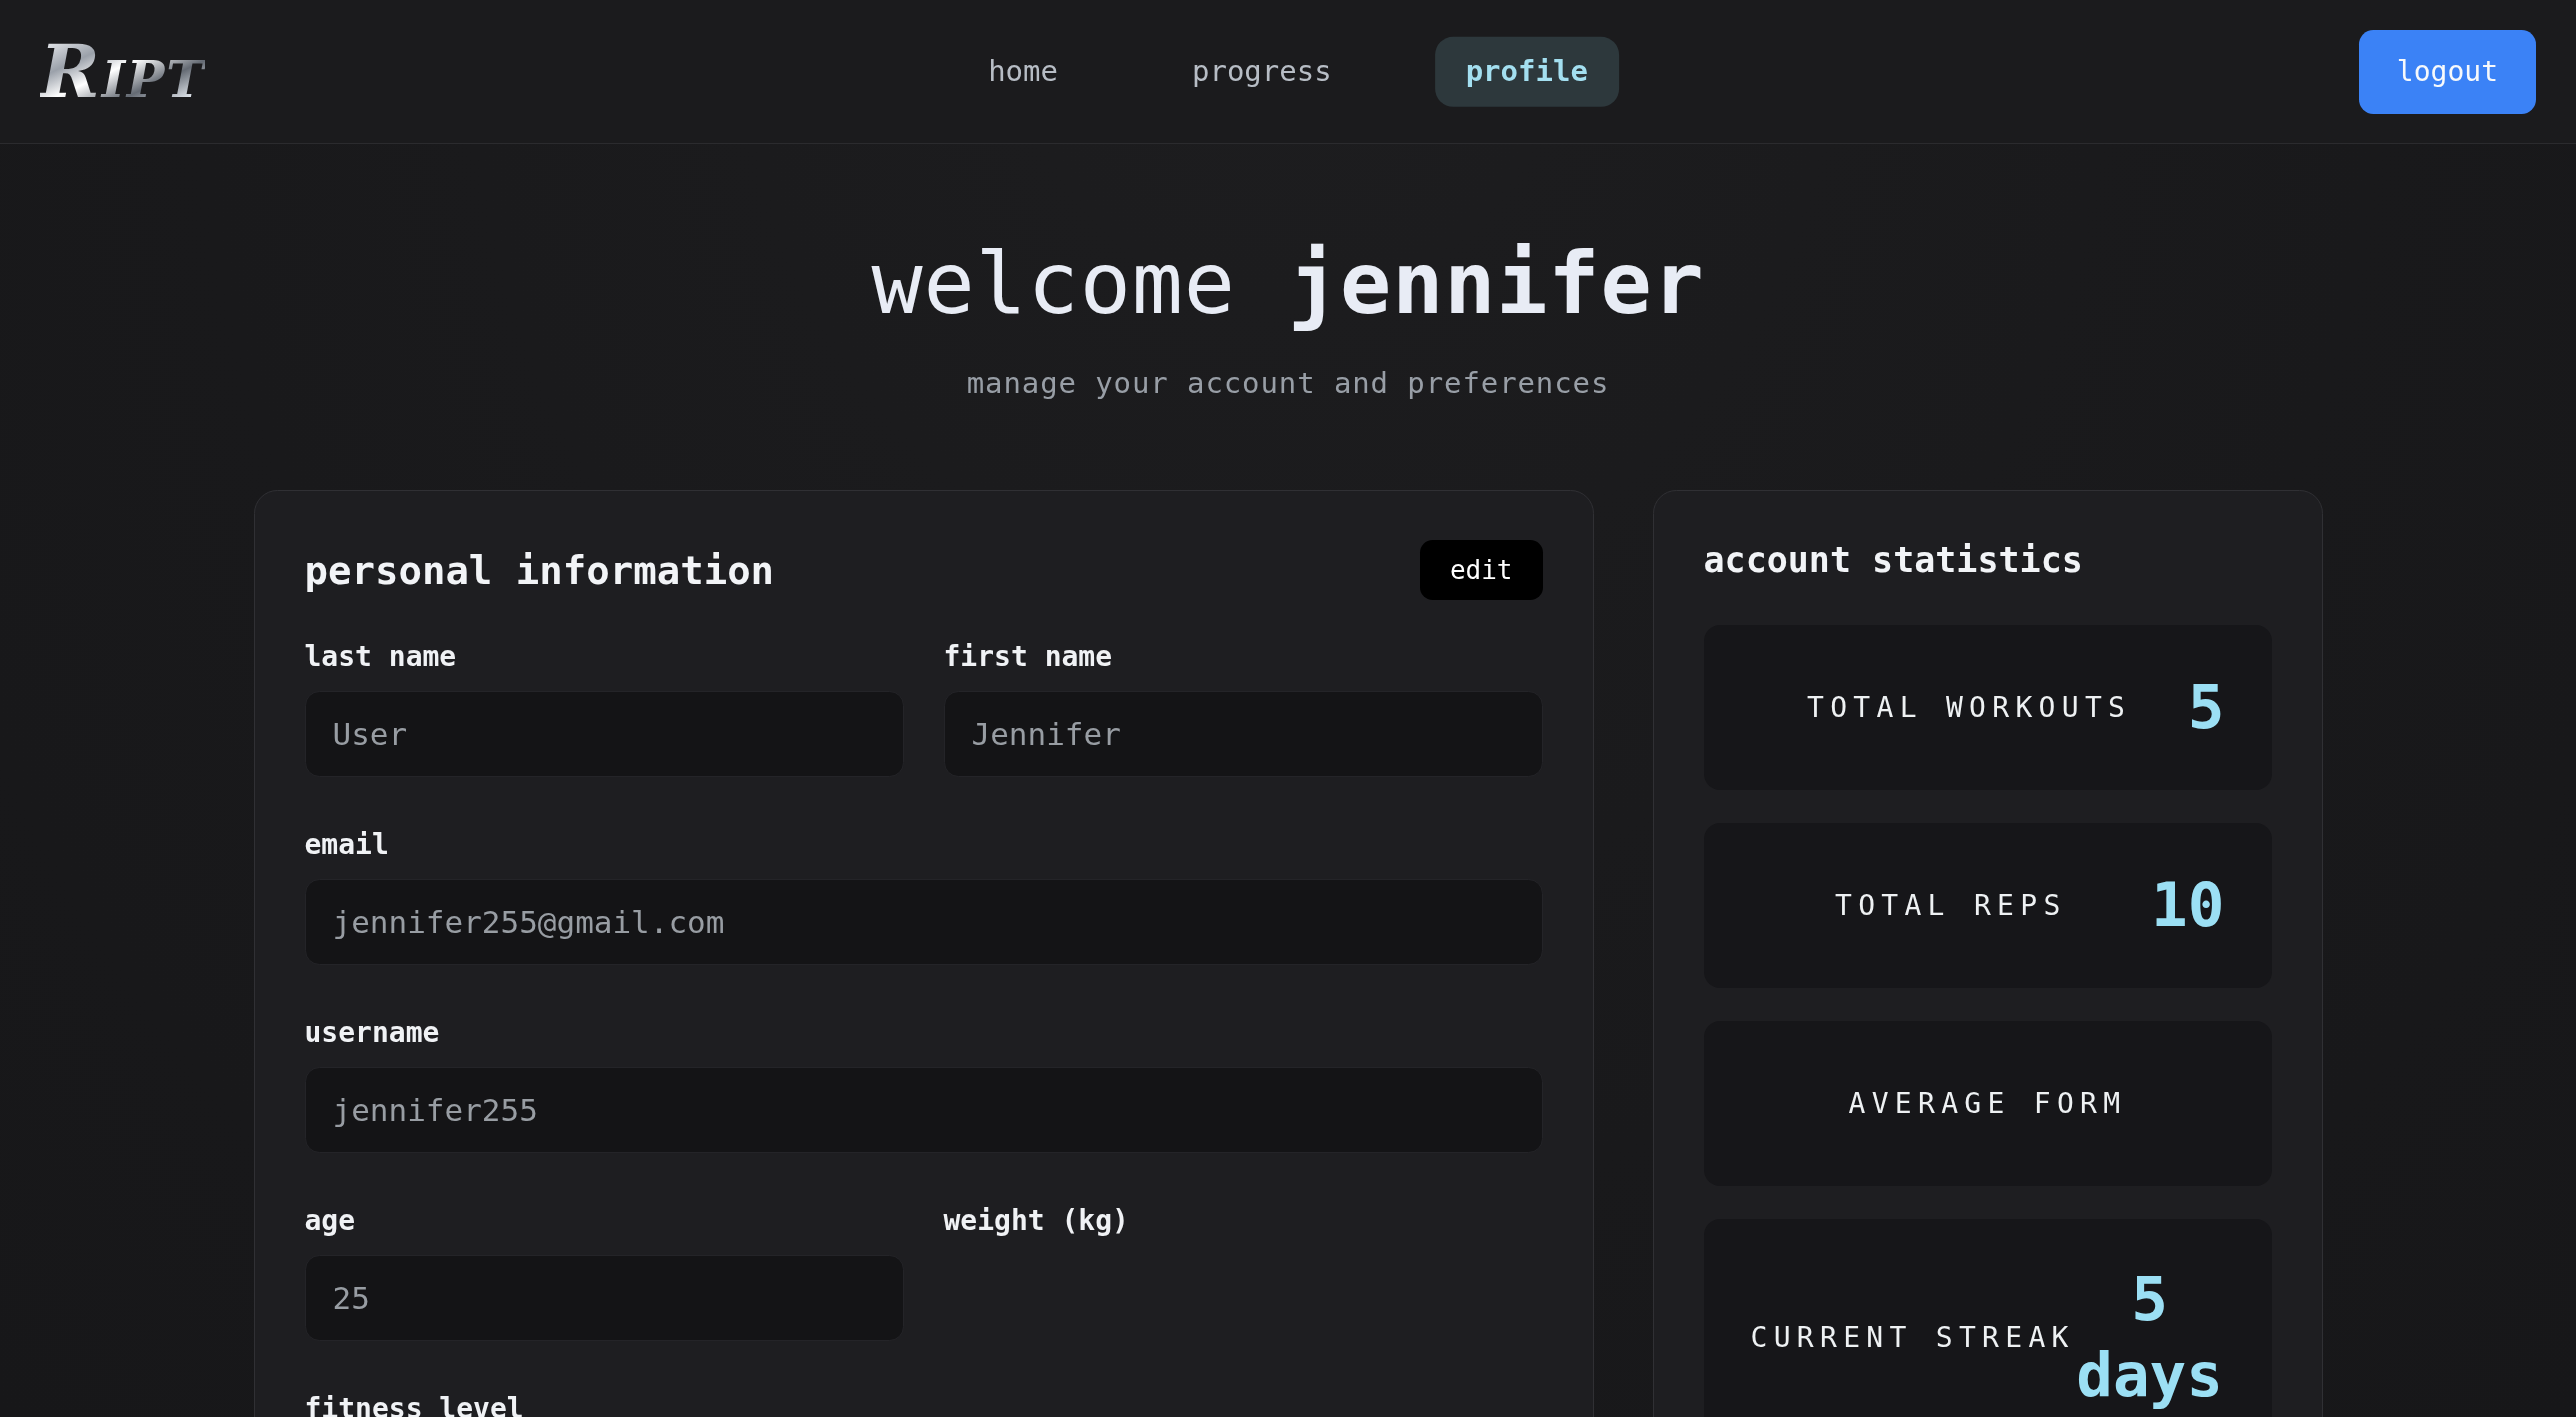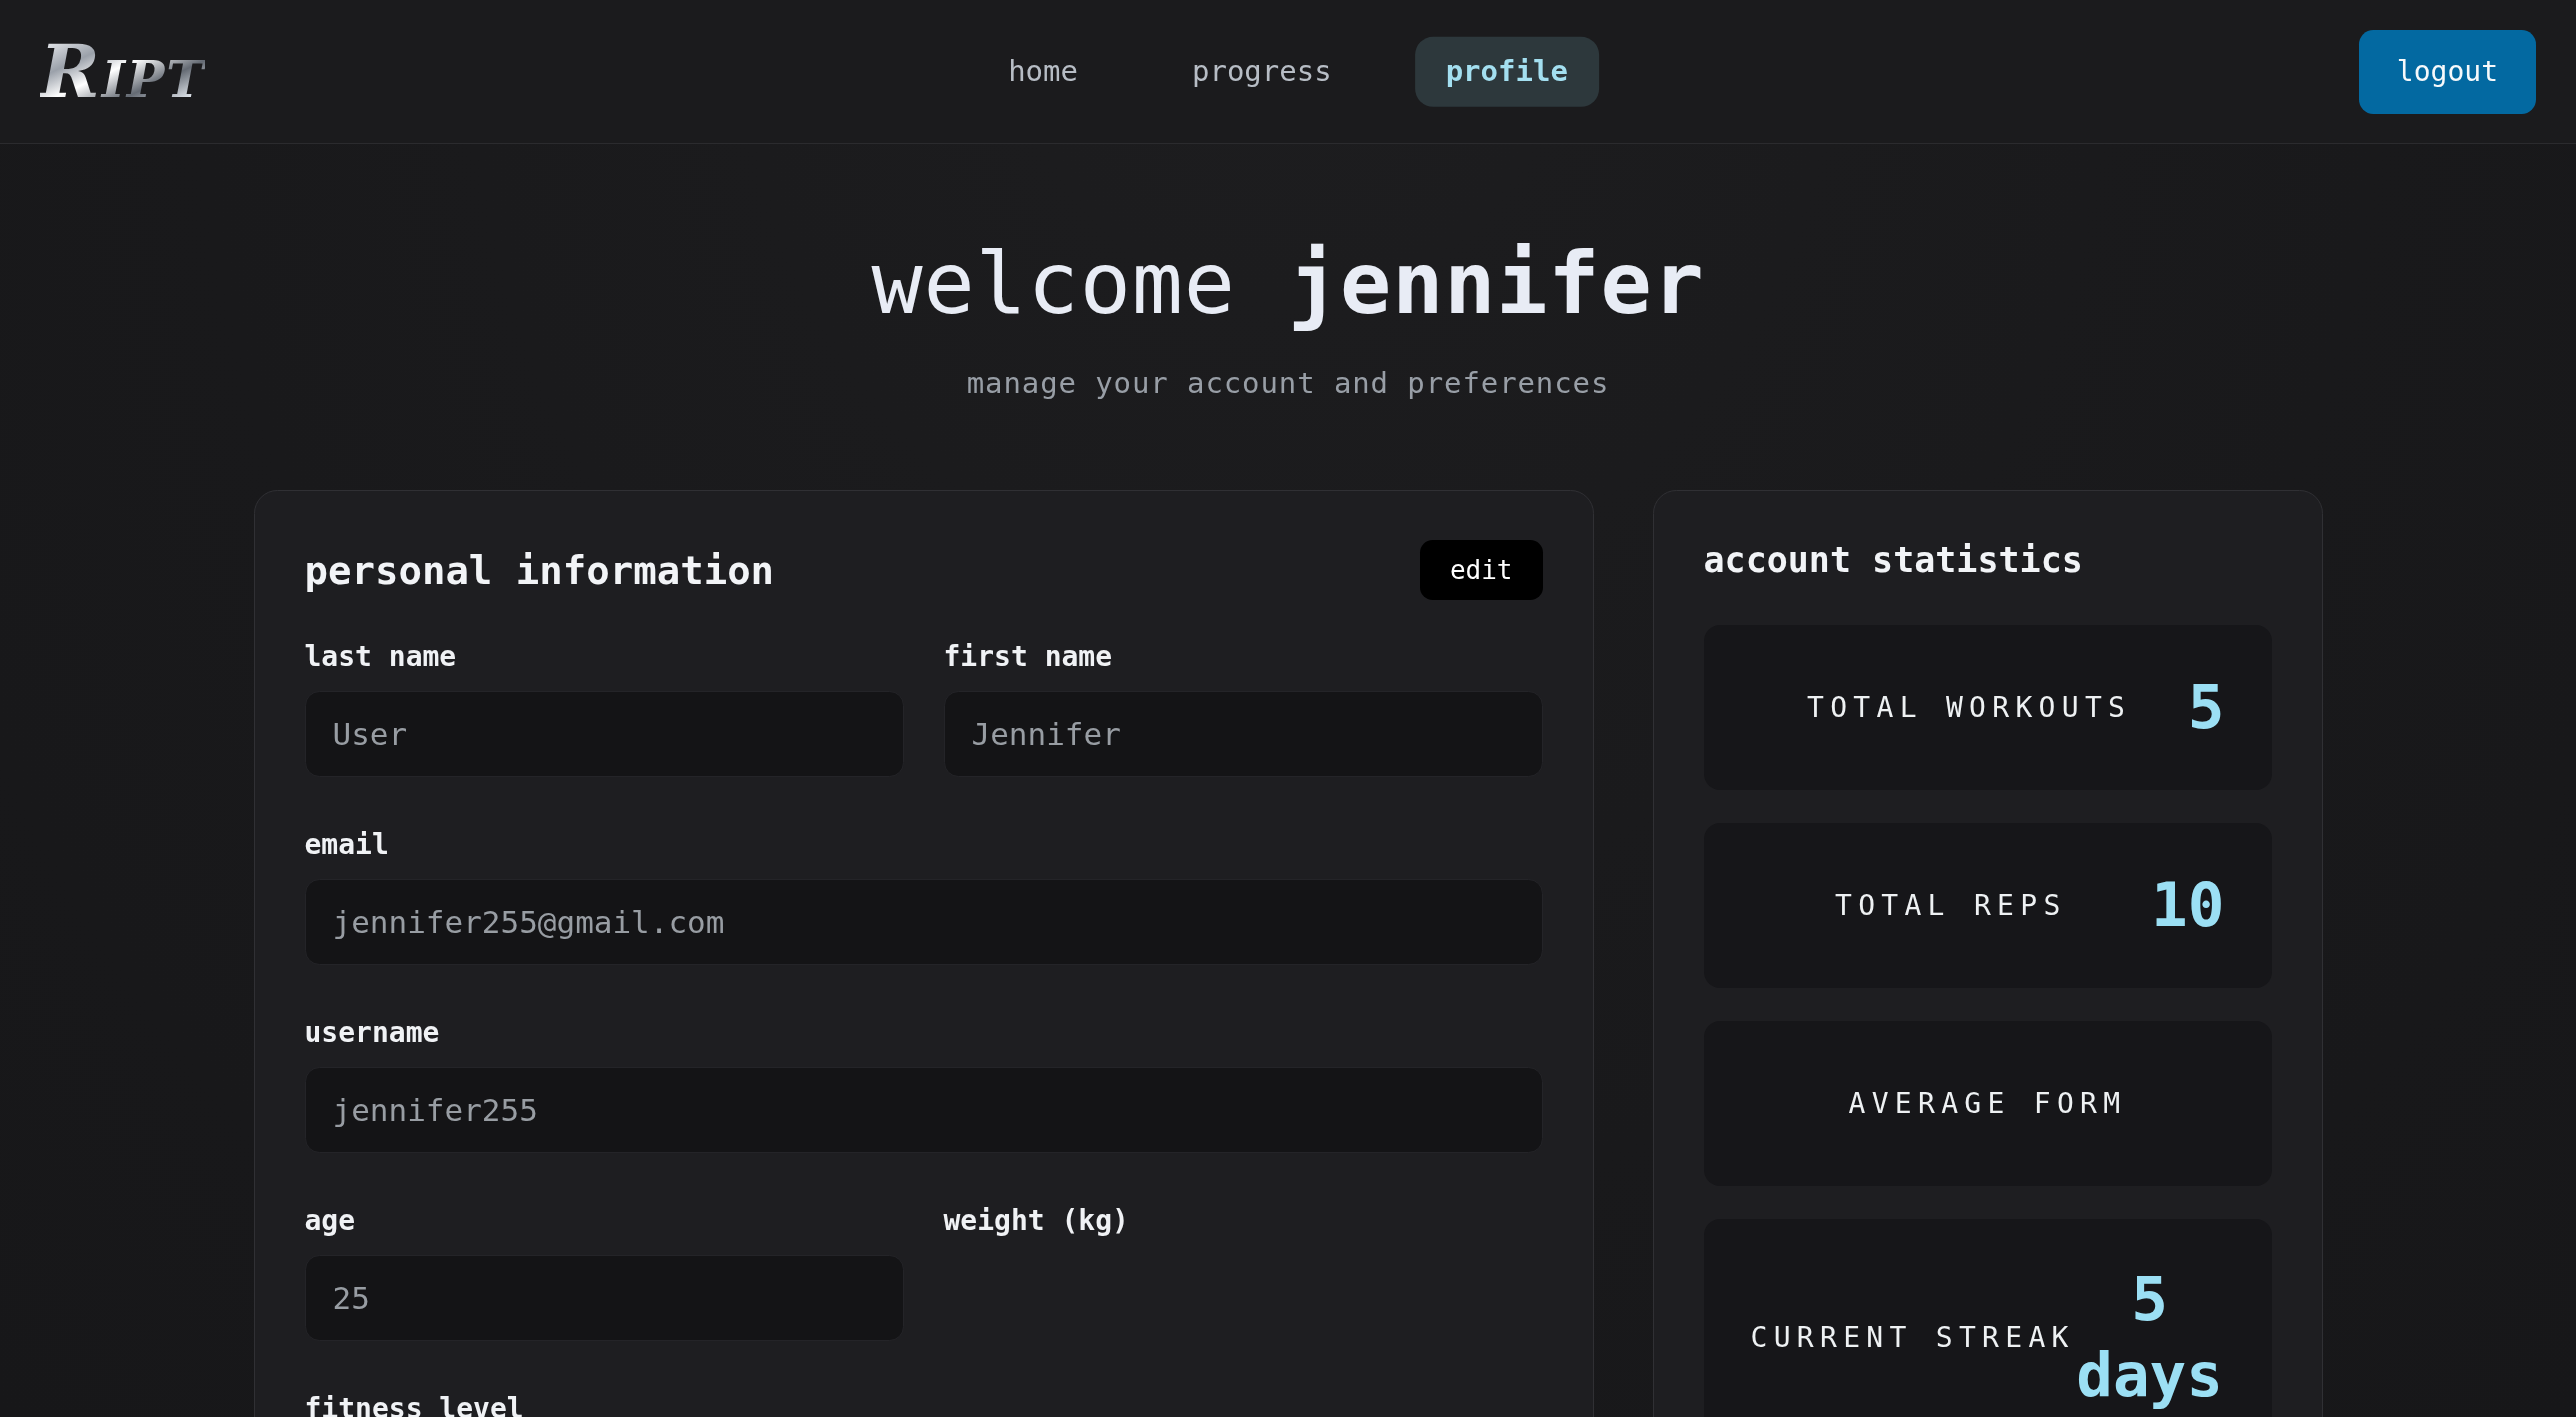--- a/index.html
+++ b/index.html
@@ -31,21 +31,21 @@
     letter-spacing:1.8px;
     background:linear-gradient(155deg,#fafbfd 0%,#9ba1aa 28%,#ffffff 46%,#646a73 68%,#dfe4ea 88%,#aab0b8 100%);
     -webkit-background-clip:text; background-clip:text;
     color:transparent;
     text-shadow:none;
     cursor:pointer;
   }
   .nav-center {
     position:absolute; left:50%; top:50%;
     transform:translate(-50%,-50%);
-    display:flex; align-items:center; gap:52px;
+    display:flex; align-items:center; gap:72px;
   }
   .nav-link {
     font-family:inherit;
     font-size:29px;
     color:#b7bdc5;
     background:transparent;
     border:none;
     padding:20.7px 31px;
     border-radius:18px;
     cursor:pointer;
@@ -54,21 +54,21 @@
   .nav-link.active {
     background:#2d383c;
     color:#a3dff0;
     font-weight:bold;
   }
   .logout-btn {
     margin-left:auto;
     font-family:inherit;
     font-size:28px;
     color:#f7f9fb;
-    background:#0369a1;
+    background:#3b82f6;
     border:none;
     border-radius:14.4px;
     padding:28px 38px;
     line-height:1;
     cursor:pointer;
   }
 
   
   .hero { text-align:center; margin-top:97px; }
   .hero-title {

